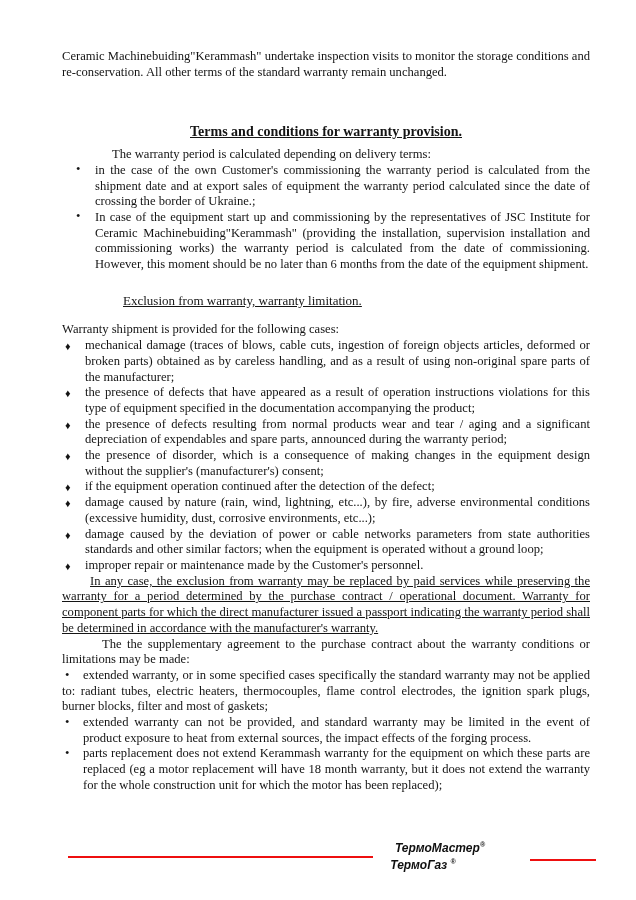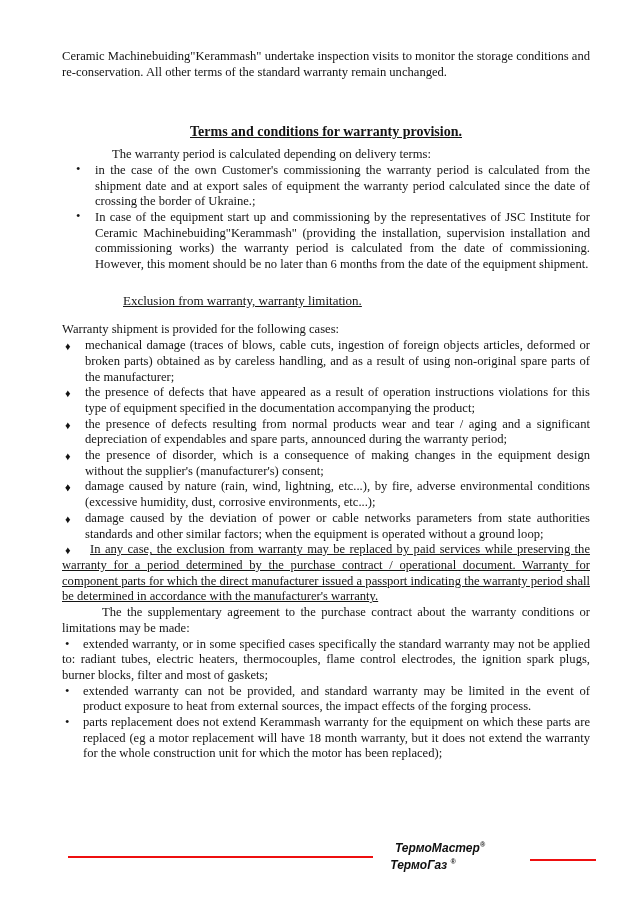--- a/index.html
+++ b/index.html
@@ -75,31 +75,33 @@
       <div class="li2">
         <span class="mk">♦</span>
         <span>the presence of defects resulting from normal products wear and tear / aging and a significant depreciation of expendables and spare parts, announced during the warranty period;</span>
       </div>
       <div class="li2">
         <span class="mk">♦</span>
         <span>the presence of disorder, which is a consequence of making changes in the equipment design without the supplier's (manufacturer's) consent;</span>
       </div>
       <div class="li2">
         <span class="mk">♦</span>
+        <span>if the equipment operation continued after the detection of the defect;</span>
       </div>
       <div class="li2">
         <span class="mk">♦</span>
         <span>damage caused by nature (rain, wind, lightning, etc...), by fire, adverse environmental conditions (excessive humidity, dust, corrosive environments, etc...);</span>
       </div>
       <div class="li2">
         <span class="mk">♦</span>
         <span>damage caused by the deviation of power or cable networks parameters from state authorities standards and other similar factors; when the equipment is operated without a ground loop;</span>
       </div>
       <div class="li2">
         <span class="mk">♦</span>
+        <span>improper repair or maintenance made by the Customer's personnel.</span>
       </div>
     </div>
 
     <p class="ind28">In any case, the exclusion from warranty may be replaced by paid services while preserving the warranty for a period determined by the purchase contract / operational document. Warranty for component parts for which the direct manufacturer issued a passport indicating the warranty period shall be determined in accordance with the manufacturer's warranty.</p>
 
     <p class="ind40">The the supplementary agreement to the purchase contract about the warranty conditions or limitations may be made:</p>
 
     <div>
       <div class="li3-flush">
         <span class="mk3">•</span><span>extended warranty, or in some specified cases specifically the standard warranty may not be applied to: radiant tubes, electric heaters, thermocouples, flame control electrodes, the ignition spark plugs, burner blocks, filter and most of gaskets;</span>

